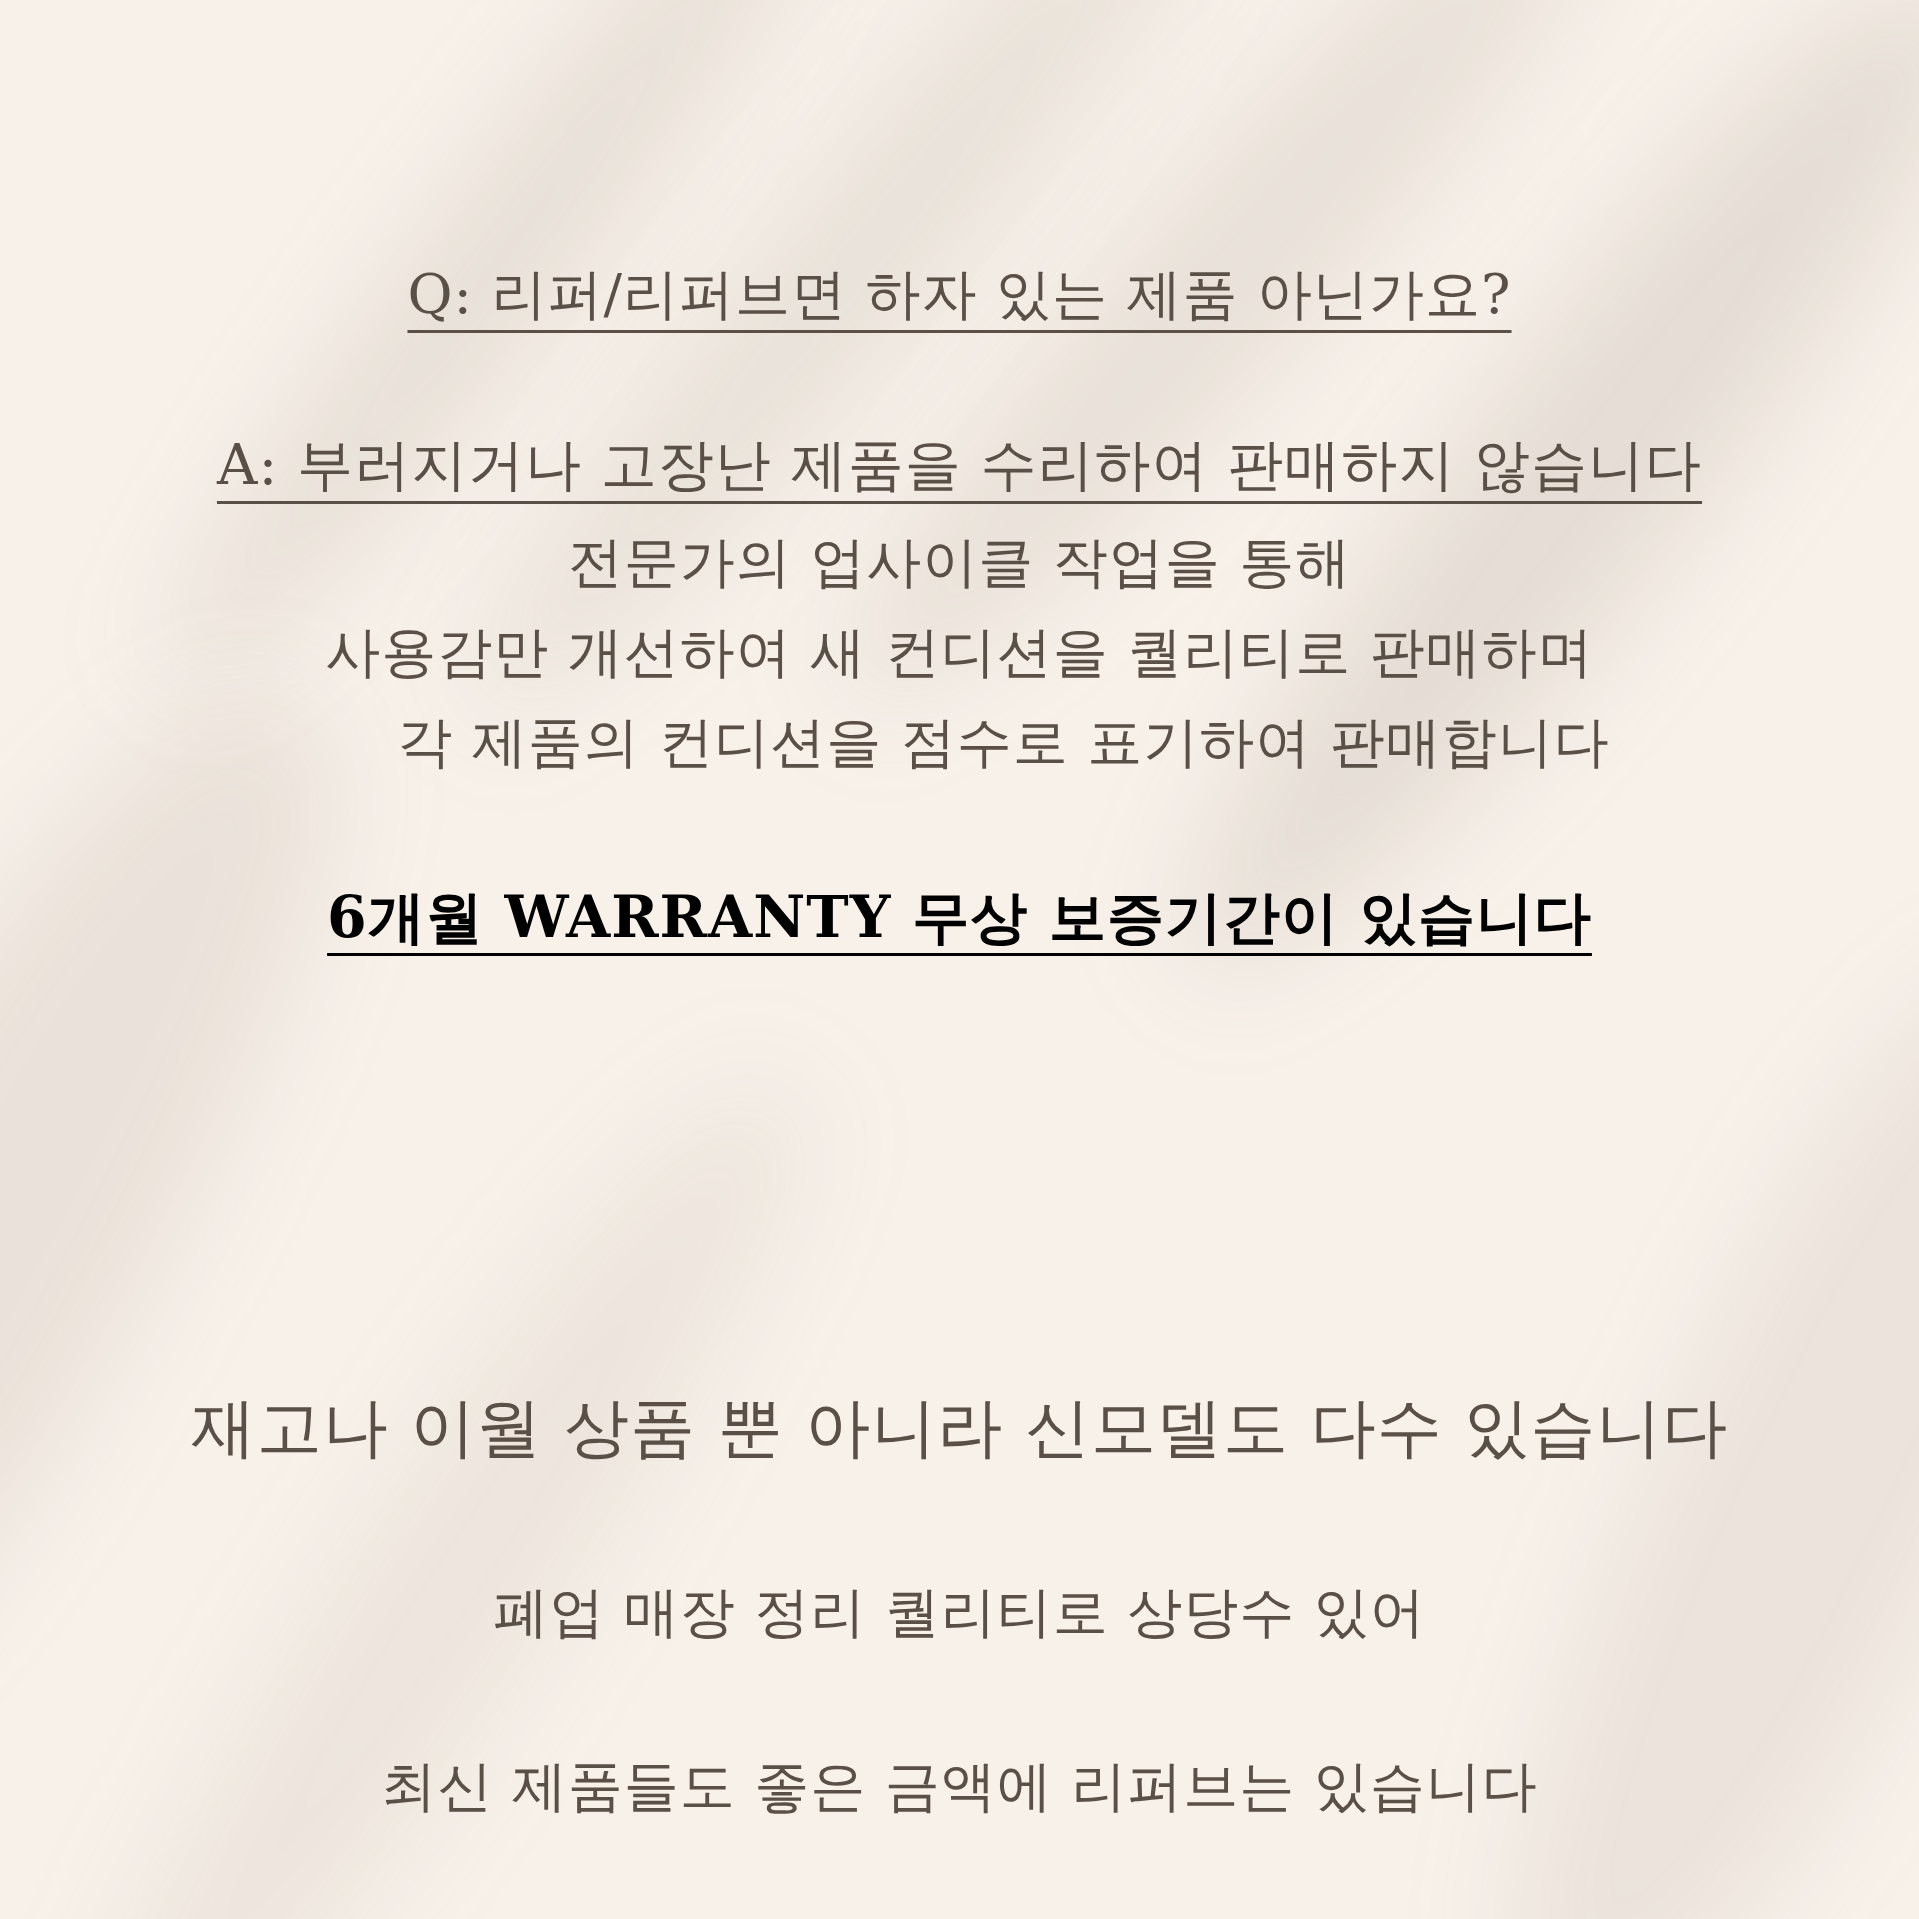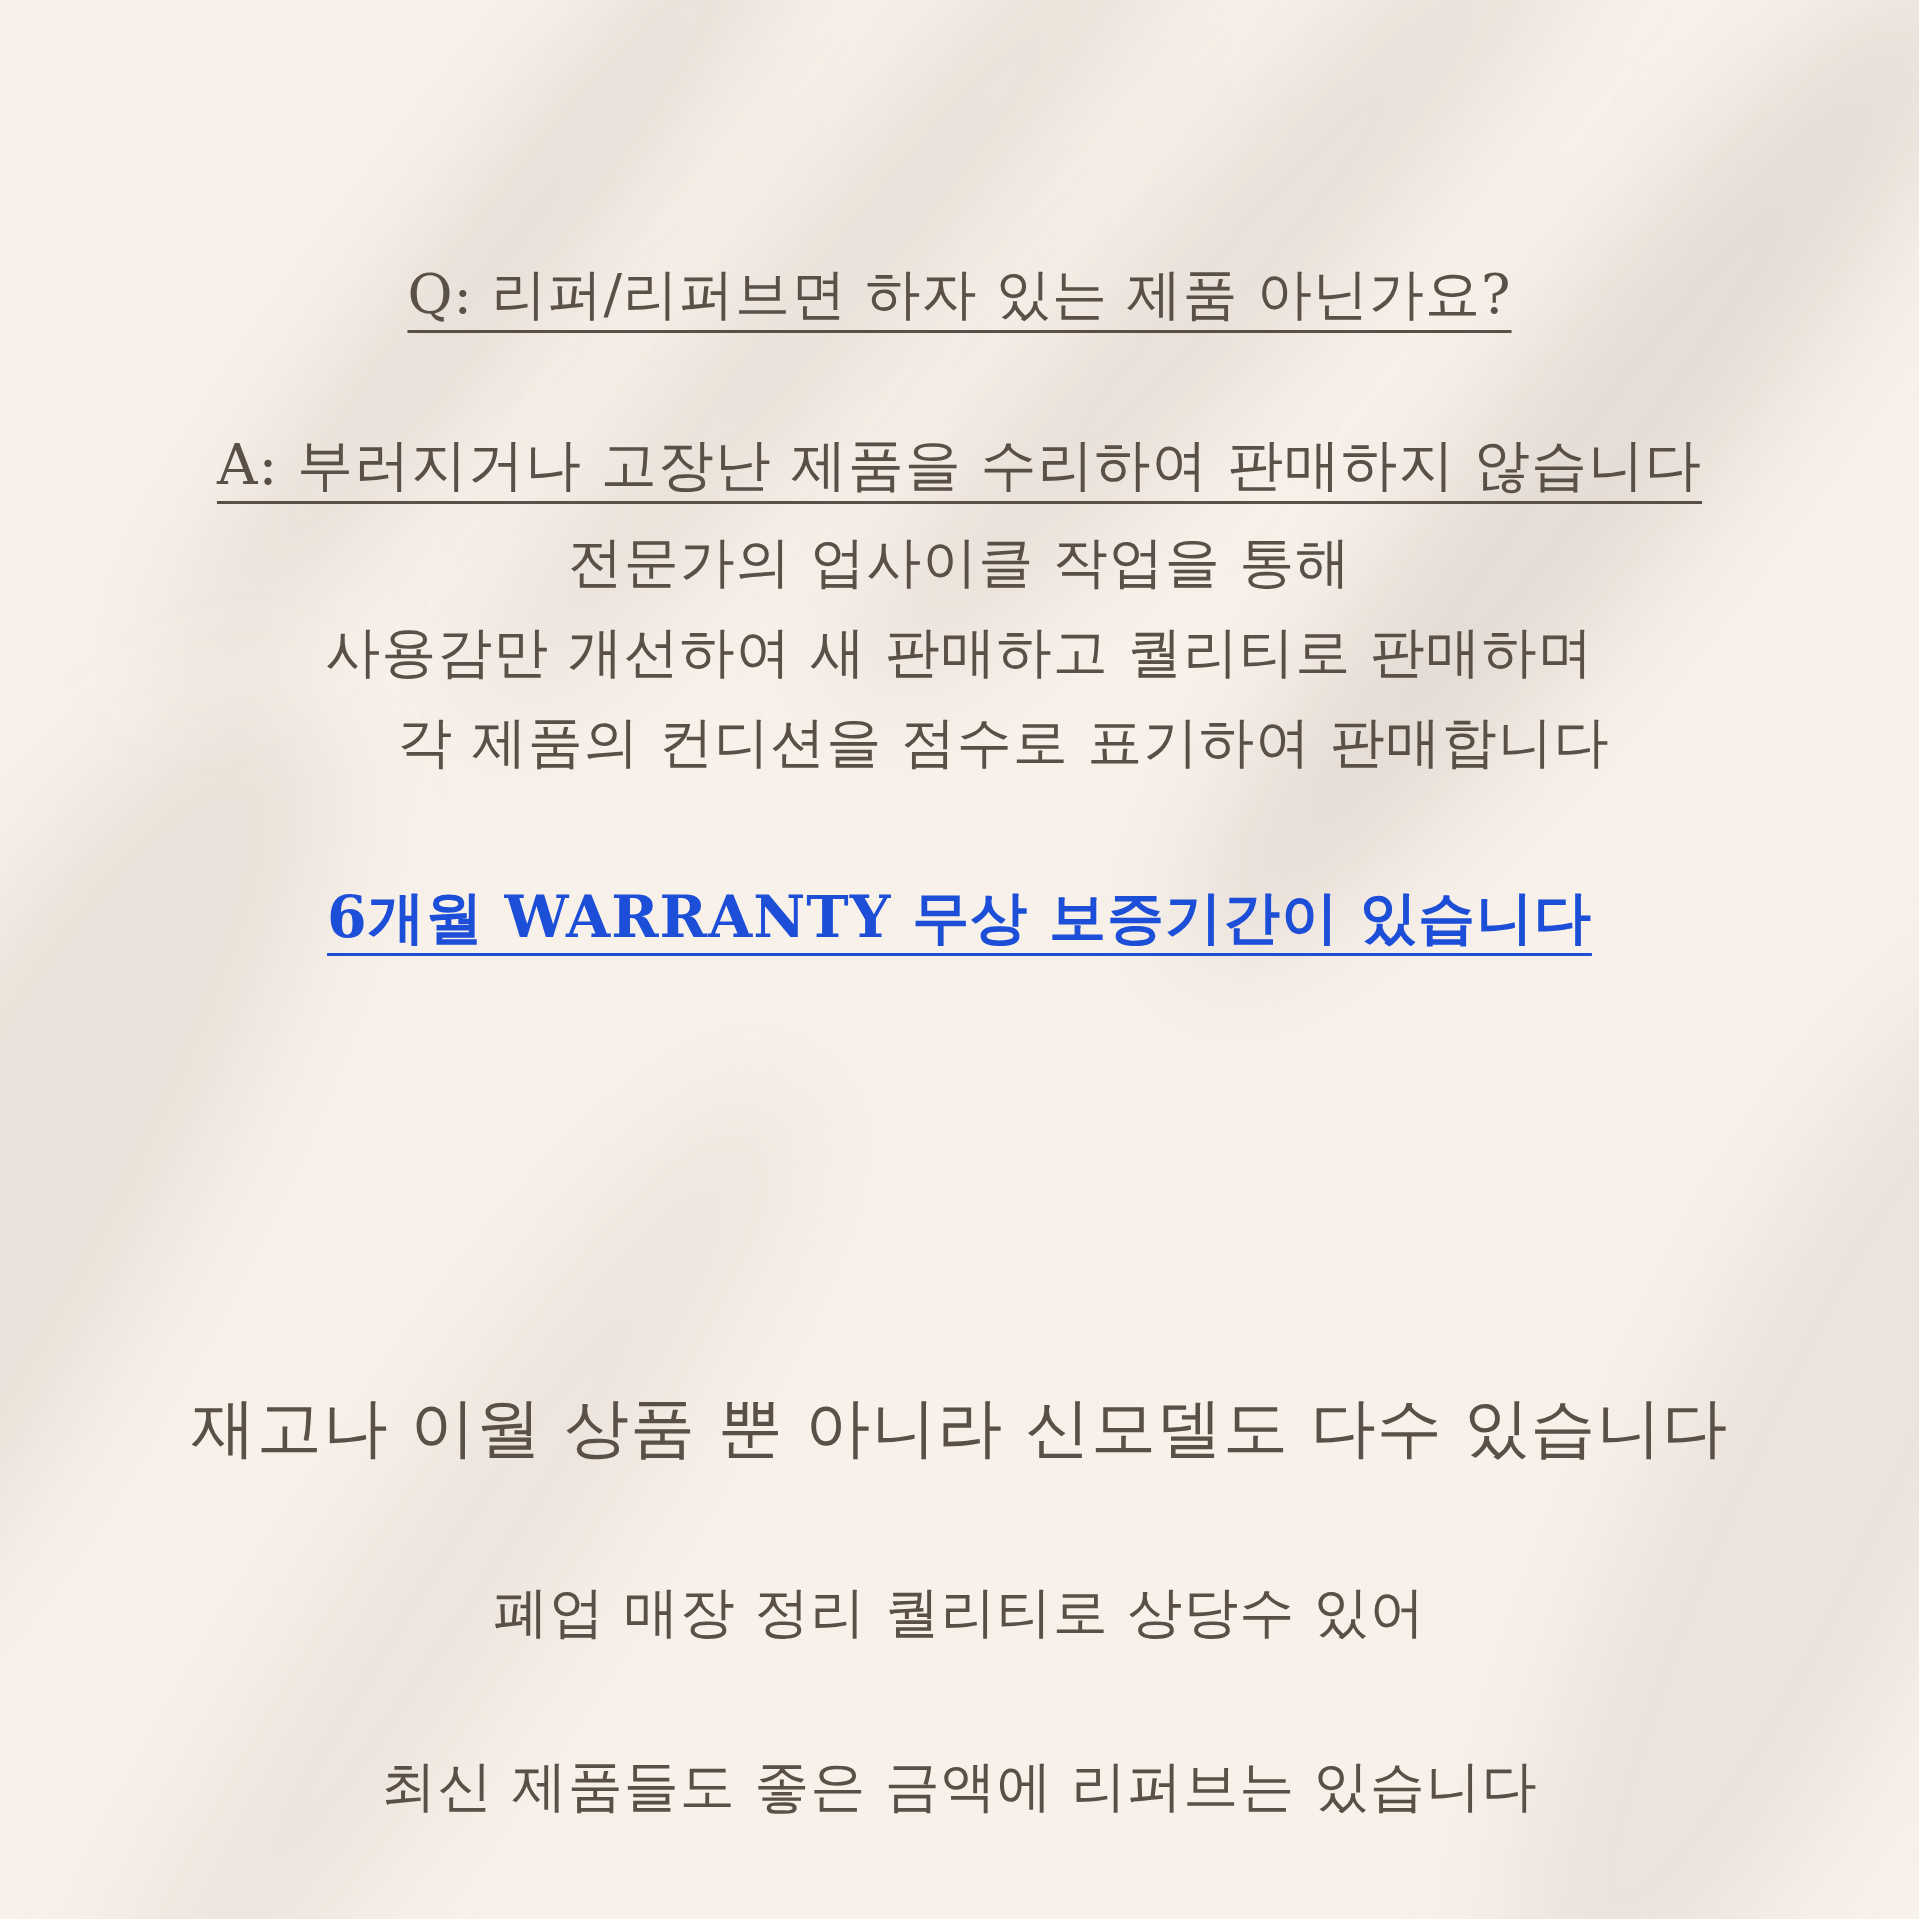--- a/index.html
+++ b/index.html
@@ -39,21 +39,21 @@
     color: #5a5047;
     white-space: nowrap;
     letter-spacing: 1px;
   }
   .title     { top: 76px;   font-size: 52px; }
   .q1        { top: 258px;  font-size: 55px; text-decoration: underline; text-underline-offset: 17px; text-decoration-thickness: 3px; }
   .a1        { top: 428px;  font-size: 56px; text-decoration: underline; text-underline-offset: 17px; text-decoration-thickness: 3px; }
   .a1l1      { top: 526px;  font-size: 55px; }
   .a1l2      { top: 616px;  font-size: 55px; }
   .a1l3      { top: 706px;  font-size: 55px; margin-left: 44px; }
-  .warranty  { top: 880px;  font-size: 57px; font-weight: 700; color: #1d4ed8;
+  .warranty  { top: 880px;  font-size: 57px; font-weight: 700; color: #000000;
                text-decoration: underline; text-underline-offset: 16px; text-decoration-thickness: 3px; }
   .q2        { top: 1230px; font-size: 57px; font-weight: 700; color: #554a40;
                text-decoration: underline; text-underline-offset: 16px; text-decoration-thickness: 3px; }
   .a2l1      { top: 1352px; font-size: 65px; margin-top: 32px; }
   .a2l2      { top: 1576px; font-size: 55px; }
   .a2l3      { top: 1750px; font-size: 55px; }
 </style>
 </head>
 <body>
 
@@ -67,21 +67,21 @@
   <div class="shadow-streak s6"></div>
   <div class="shadow-streak s7"></div>
 
 
   <div class="line q1">Q: 리퍼/리퍼브면 하자 있는 제품 아닌가요?</div>
 
   <div class="line a1l1">전문가의 업사이클 작업을 통해</div>
 
   <div class="line a1">A: 부러지거나 고장난 제품을 수리하여 판매하지 않습니다</div>
 
-  <div class="line a1l2">사용감만 개선하여 새 판매하고 퀄리티로 판매하며</div>
+  <div class="line a1l2">사용감만 개선하여 새 컨디션을 퀄리티로 판매하며</div>
 
   <div class="line a1l3">각 제품의 컨디션을 점수로 표기하여 판매합니다</div>
 
   <div class="line warranty">6개월 WARRANTY 무상 보증기간이 있습니다</div>
 
 
   <div class="line a2l1">재고나 이월 상품 뿐 아니라 신모델도 다수 있습니다</div>
 
   <div class="line a2l2">폐업 매장 정리 퀄리티로 상당수 있어</div>
 

